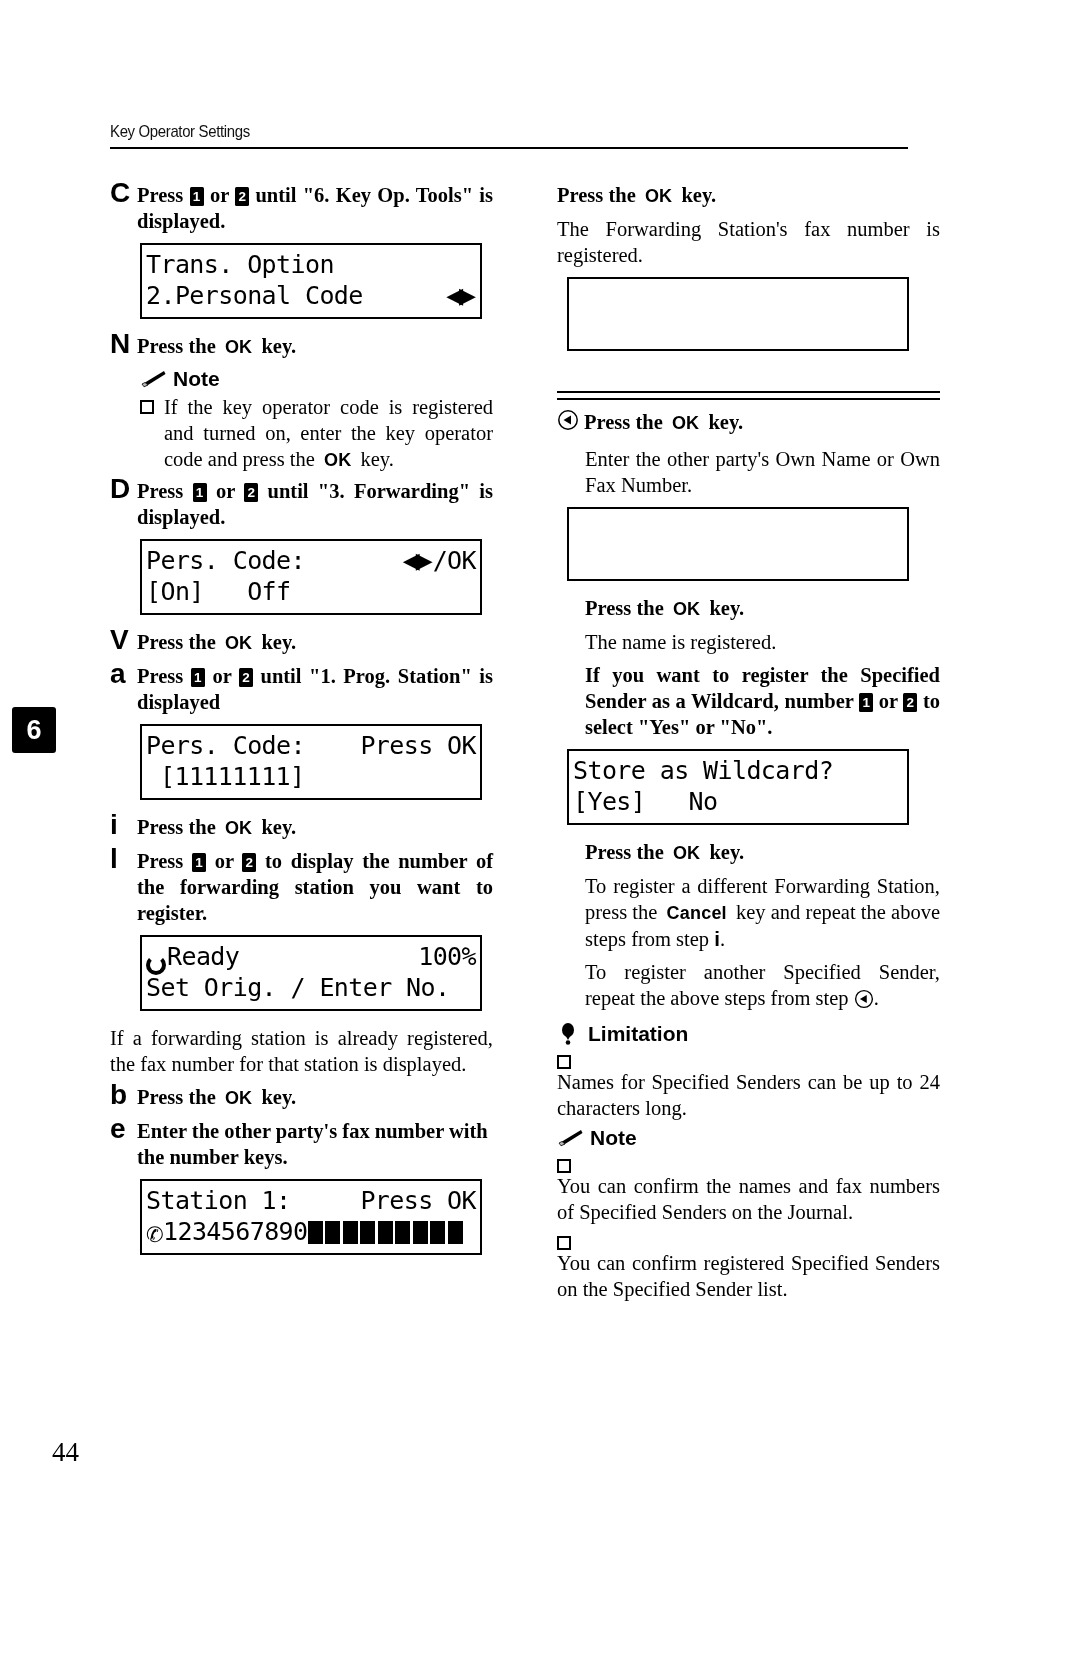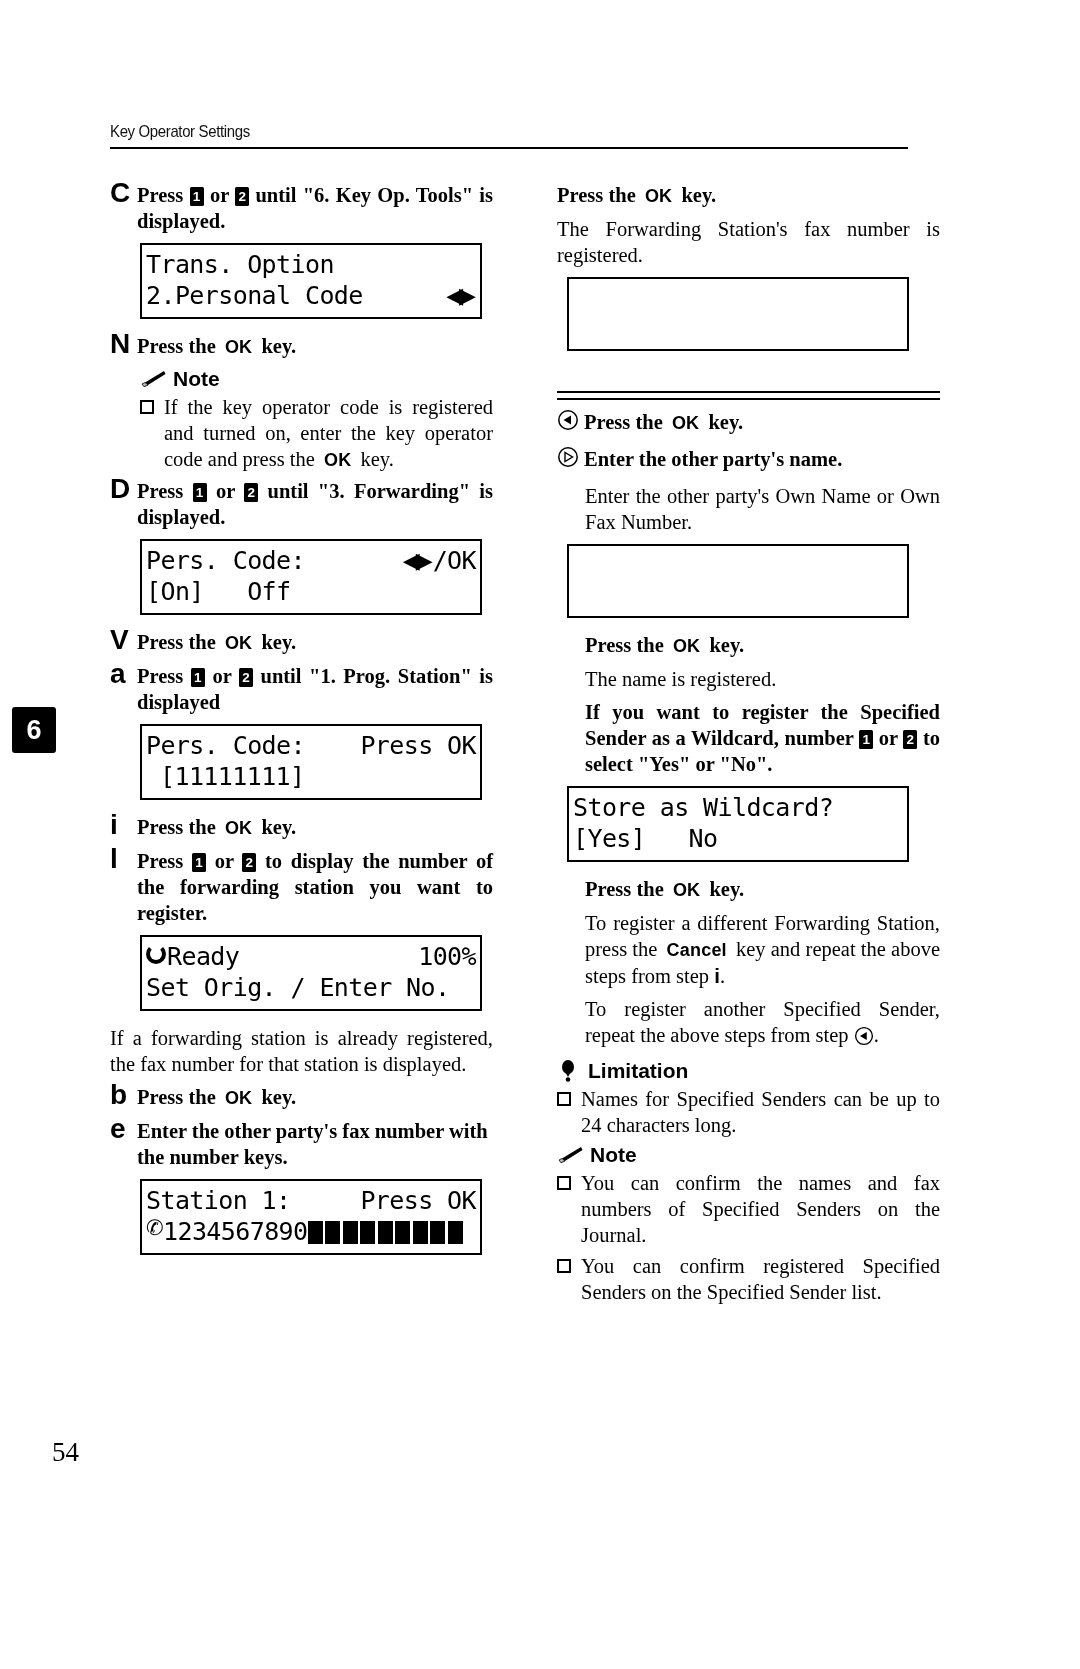--- a/index.html
+++ b/index.html
@@ -154,21 +154,21 @@
     font-family: "DejaVu Sans Mono", monospace;
     font-size: 25px;
     line-height: 31px;
     letter-spacing: -0.6px;
     background: #fff;
   }
   .lcd.right { margin-left: 10px; width: 342px; }
   .lcd.blank { height: 74px; padding: 0; }
   .lcd-line {
     display: flex;
-    align-items: flex-start;
+    align-items: flex-end;
     white-space: pre;
     padding: 0 4px;
     height: 31px;
   }
   .lcd-line .grow { flex: 1 1 auto; }
 
   .lcd-arrows {
     font-family: "DejaVu Sans", sans-serif;
     font-size: 22px;
     letter-spacing: -4px;
@@ -219,21 +219,21 @@
     width: 22px; height: 22px;
     margin-right: 9px;
     flex: 0 0 auto;
   }
   .bullet-item {
     display: flex;
     align-items: flex-start;
     margin-left: 30px;
     margin-bottom: 5px;
   }
-  .bullet-item.tight { margin-left: 0; }
+  .bullet-item.tight { margin-left: 0; flex-direction: column; }
   .bullet-box {
     flex: 0 0 auto;
     width: 14px; height: 14px;
     border: 2.2px solid #000;
     box-sizing: border-box;
     margin: 6px 10px 0 0;
   }
   .bullet-text {
     flex: 1 1 auto;
     font-size: 20.5px;
@@ -264,21 +264,21 @@
 
 <div class="page">
 
   <div class="header">
     <div class="header-title">Key Operator Settings</div>
     <div class="header-rule"></div>
   </div>
 
   <div class="chapter-tab">6</div>
 
-  <div class="page-number">54</div>
+  <div class="page-number">44</div>
 
   <div class="col col-left">
 
     <div class="step">
       <div class="step-marker">C</div>
       <div class="step-body"><span>Press</span>
         <span class="numkey">1</span>
         <span>or</span>
         <span class="numkey">2</span>
         <span>until "6. Key Op. Tools" is displayed.</span>
@@ -453,29 +453,20 @@
           <circle cx="11" cy="11" r="9.2" fill="none" stroke="#000" stroke-width="1.5"></circle>
           <polygon points="14,6.5 14,15.5 6.5,11" fill="#000"></polygon>
         </svg>
       </div>
       <div class="step-body narrow"><span>Press the</span>
         <span class="keycap">OK</span>
         <span>key.</span>
       </div>
     </div>
 
-    <div class="step">
-      <div class="step-marker circ">
-        <svg width="22" height="22" viewBox="0 0 22 22">
-          <circle cx="11" cy="11" r="9.2" fill="none" stroke="#000" stroke-width="1.5"></circle>
-          <polygon points="8,6.5 8,15.5 15.5,11" fill="none" stroke="#000" stroke-width="1.4"></polygon>
-        </svg>
-      </div>
-      <div class="step-body narrow">Enter the other party's name.</div>
-    </div>
 
     <div class="para indent">Enter the other party's Own Name or Own Fax Number.</div>
 
     <div class="lcd right blank"></div>
 
     <div class="para bold left indent"><span>Press the</span>
       <span class="keycap">OK</span>
       <span>key.</span>
     </div>
 

